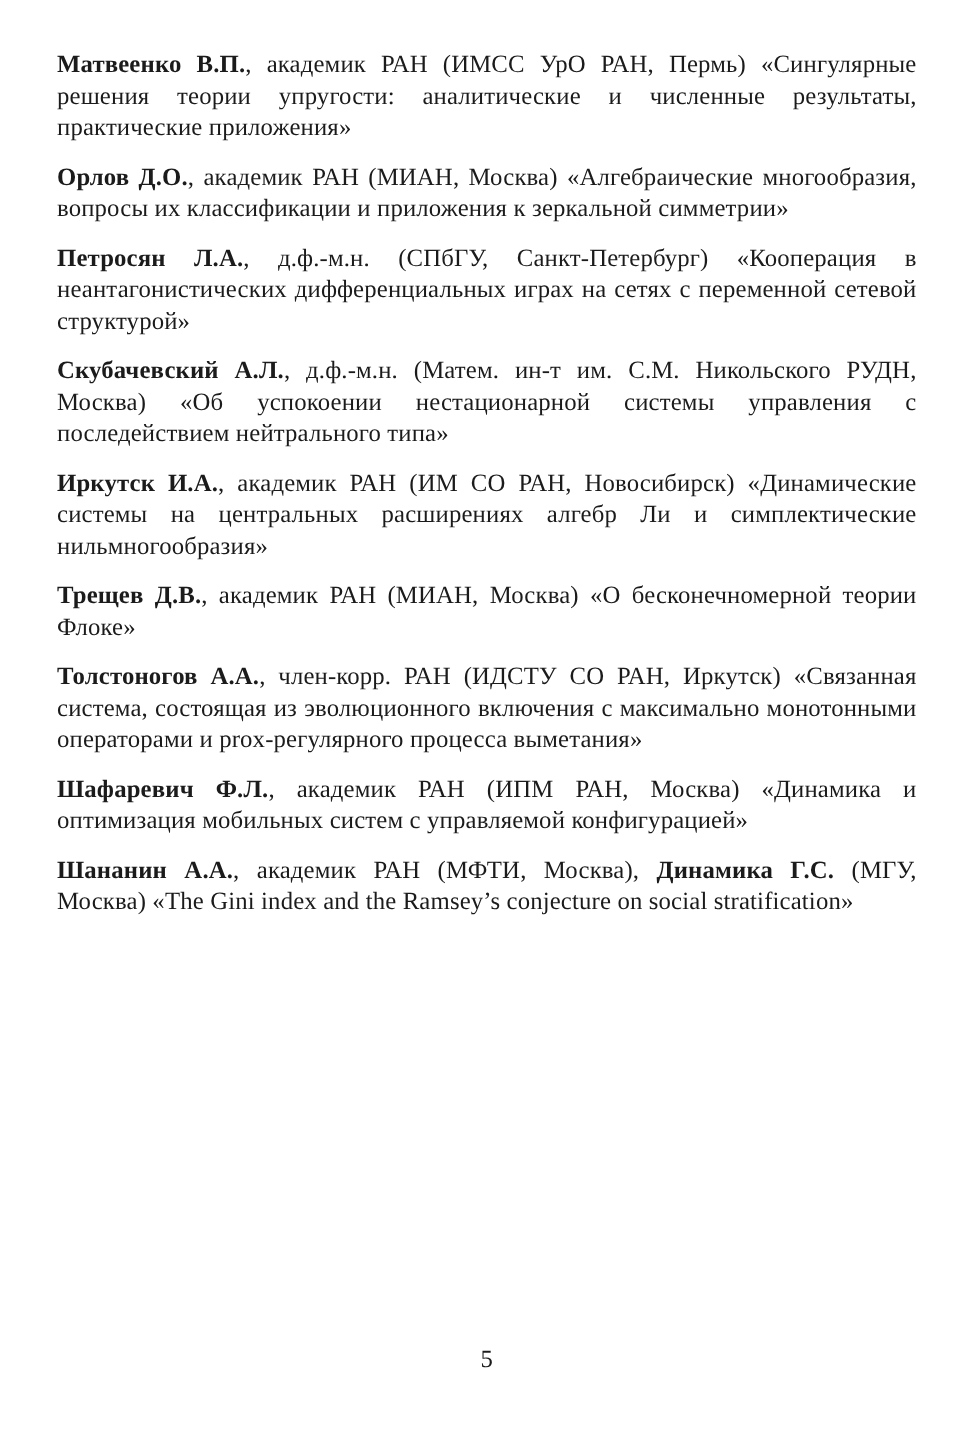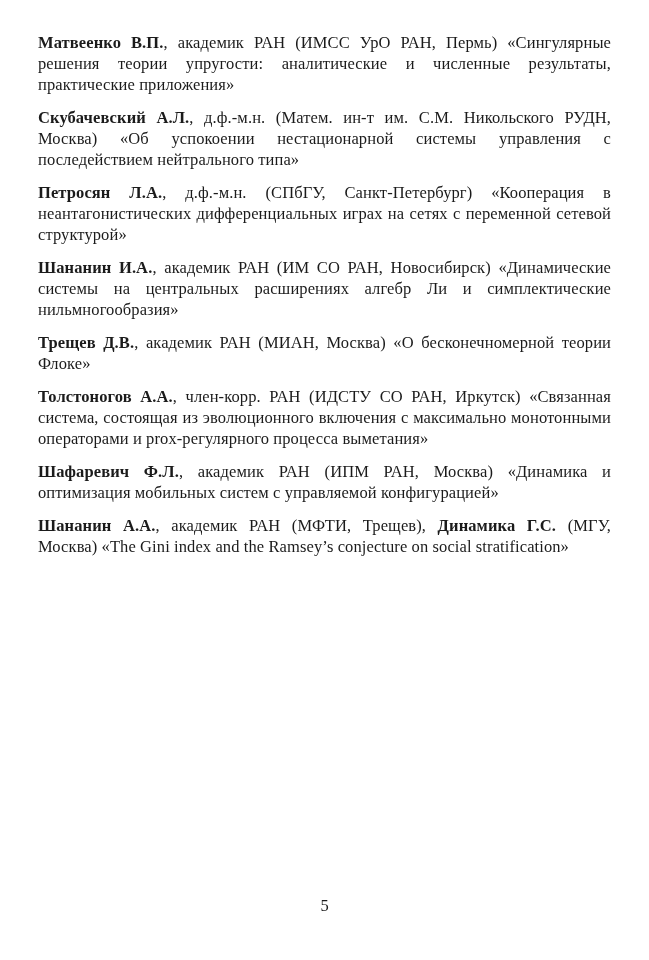--- a/index.html
+++ b/index.html
@@ -41,22 +41,23 @@
     font-size: 16.5px;
     color: #1b1b1b;
   }
 </style>
 </head>
 <body>
 
 <div class="page">
   <div class="content">
       <p class="entry"><span class="speaker">Матвеенко В.П.</span><span class="body-text">, академик РАН (ИМСС УрО РАН, Пермь) «Сингулярные решения теории упругости: аналитические и численные результаты, практические приложения»</span></p>
+      <p class="entry"><span class="speaker">Орлов Д.О.</span><span class="body-text">, академик РАН (МИАН, Москва) «Алгебраические многообразия, вопросы их классификации и приложения к зеркальной симметрии»</span></p>
+      <p class="entry"><span class="speaker">Петросян Л.А.</span><span class="body-text">, д.ф.-м.н. (СПбГУ, Санкт-Петербург) «Кооперация в неантагонистических дифференциальных играх на сетях с переменной сетевой структурой»</span></p>
       <p class="entry"><span class="speaker">Скубачевский А.Л.</span><span class="body-text">, д.ф.-м.н. (Матем. ин-т им. С.М. Никольского РУДН, Москва) «Об успокоении нестационарной системы управления с последействием нейтрального типа»</span></p>
-      <p class="entry"><span class="speaker">Петросян Л.А.</span><span class="body-text">, д.ф.-м.н. (СПбГУ, Санкт-Петербург) «Кооперация в неантагонистических дифференциальных играх на сетях с переменной сетевой структурой»</span></p>
-      <p class="entry"><span class="speaker">Шананин И.А.</span><span class="body-text">, академик РАН (ИМ СО РАН, Новосибирск) «Динамические системы на центральных расширениях алгебр Ли и симплектические нильмногообразия»</span></p>
+      <p class="entry"><span class="speaker">Иркутск И.А.</span><span class="body-text">, академик РАН (ИМ СО РАН, Новосибирск) «Динамические системы на центральных расширениях алгебр Ли и симплектические нильмногообразия»</span></p>
       <p class="entry"><span class="speaker">Трещев Д.В.</span><span class="body-text">, академик РАН (МИАН, Москва) «О бесконечномерной теории Флоке»</span></p>
       <p class="entry"><span class="speaker">Толстоногов А.А.</span><span class="body-text">, член-корр. РАН (ИДСТУ СО РАН, Иркутск) «Связанная система, состоящая из эволюционного включения с максимально монотонными операторами и prox-регулярного процесса выметания»</span></p>
       <p class="entry"><span class="speaker">Шафаревич Ф.Л.</span><span class="body-text">, академик РАН (ИПМ РАН, Москва) «Динамика и оптимизация мобильных систем с управляемой конфигурацией»</span></p>
-      <p class="entry"><span class="speaker">Шананин А.А.</span><span class="body-text">, академик РАН (МФТИ, Трещев), </span><span class="speaker">Динамика Г.С.</span><span class="body-text"> (МГУ, Москва) «The Gini index and the Ramsey’s conjecture on social stratification»</span></p>
+      <p class="entry"><span class="speaker">Шананин А.А.</span><span class="body-text">, академик РАН (МФТИ, Москва), </span><span class="speaker">Динамика Г.С.</span><span class="body-text"> (МГУ, Москва) «The Gini index and the Ramsey’s conjecture on social stratification»</span></p>
     </div>
   <div class="page-number">5</div>
 </div>
 
 </body></html>

